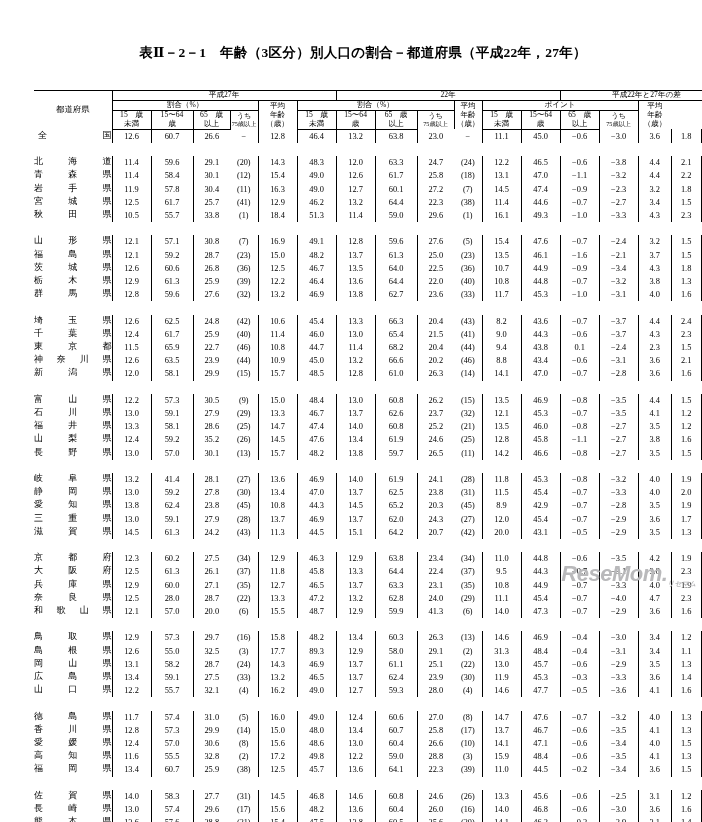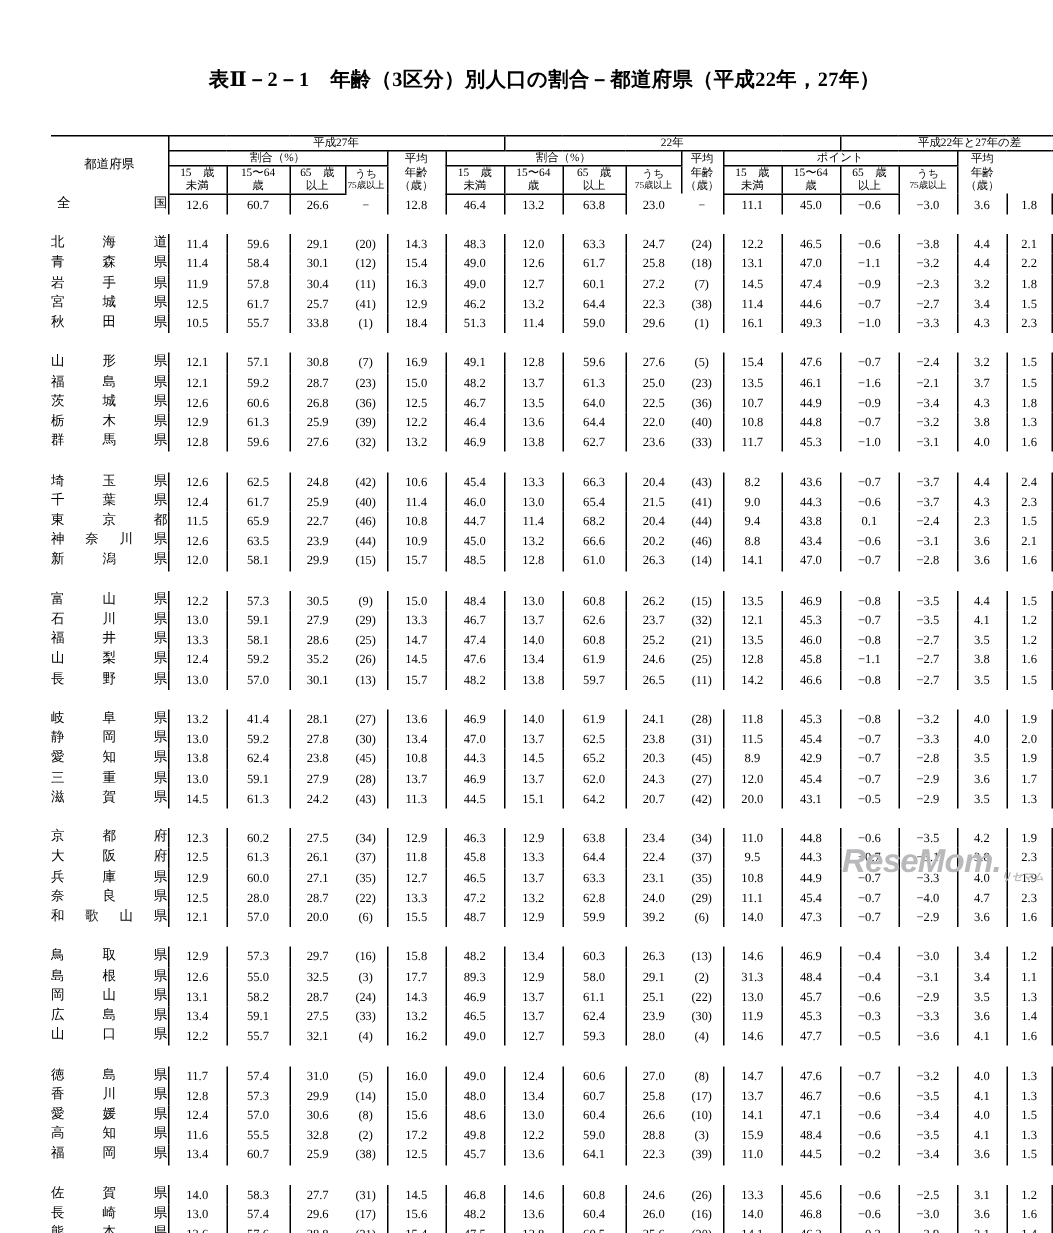--- a/index.html
+++ b/index.html
@@ -814,21 +814,21 @@
           <tr>
             <td class="pref vr">和　歌　山　県</td>
             <td class="num">12.1</td>
             <td class="num vl">57.0</td>
             <td class="num vl">20.0</td>
             <td class="rank">(6)</td>
             <td class="num vl">15.5</td>
             <td class="num vl">48.7</td>
             <td class="num vl">12.9</td>
             <td class="num vl">59.9</td>
-            <td class="num vl">39.2</td>
+            <td class="num vl">41.3</td>
             <td class="rank">(6)</td>
             <td class="num vl">14.0</td>
             <td class="num vl">47.3</td>
             <td class="num vl-thick">−0.7</td>
             <td class="num vl">−2.9</td>
             <td class="num vl">3.6</td>
             <td class="num vl">1.6</td>
             <td class="num vl">1.4</td>
           </tr>
           <tr class="spacer-row">

